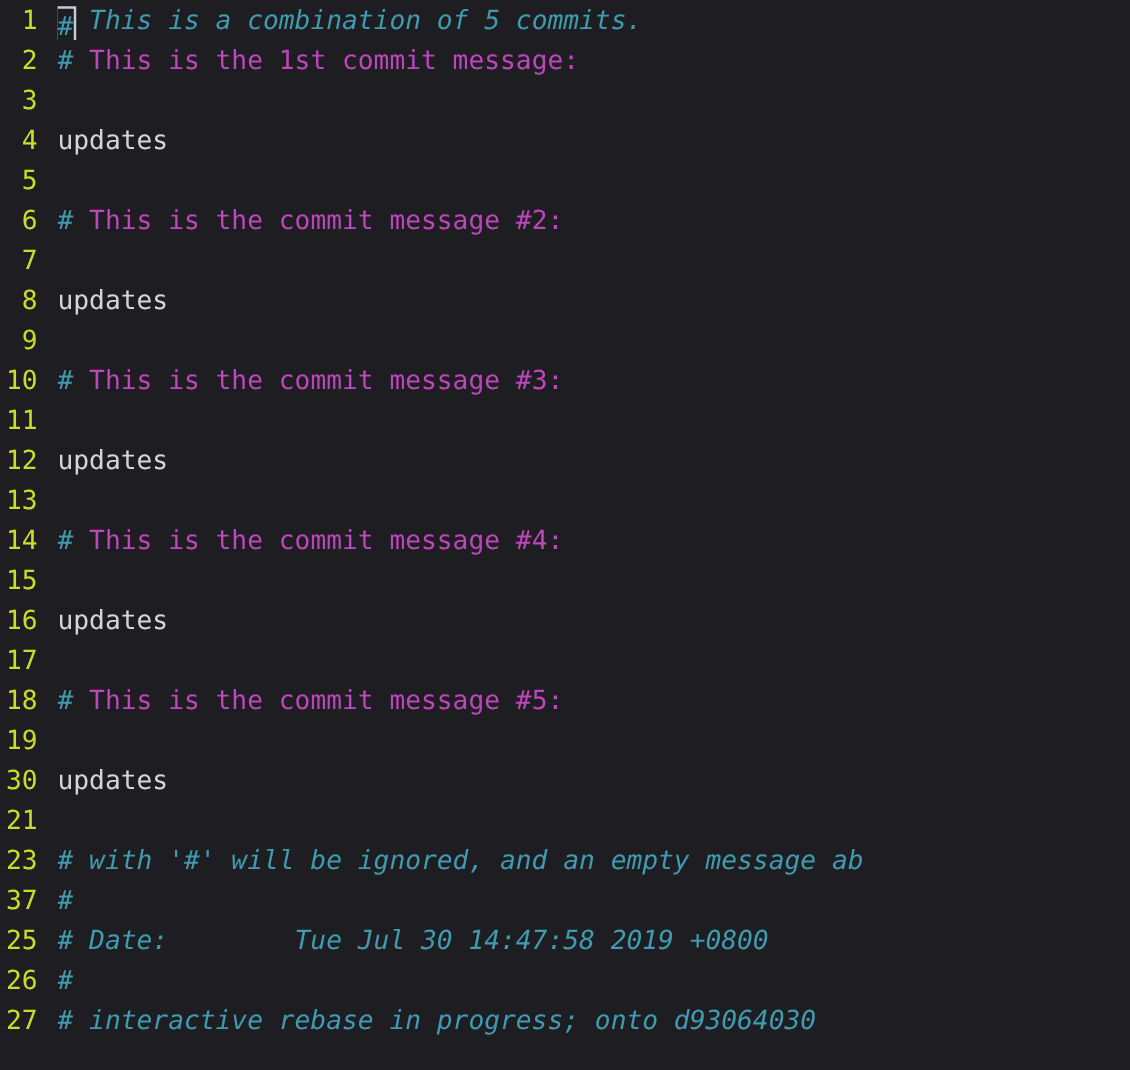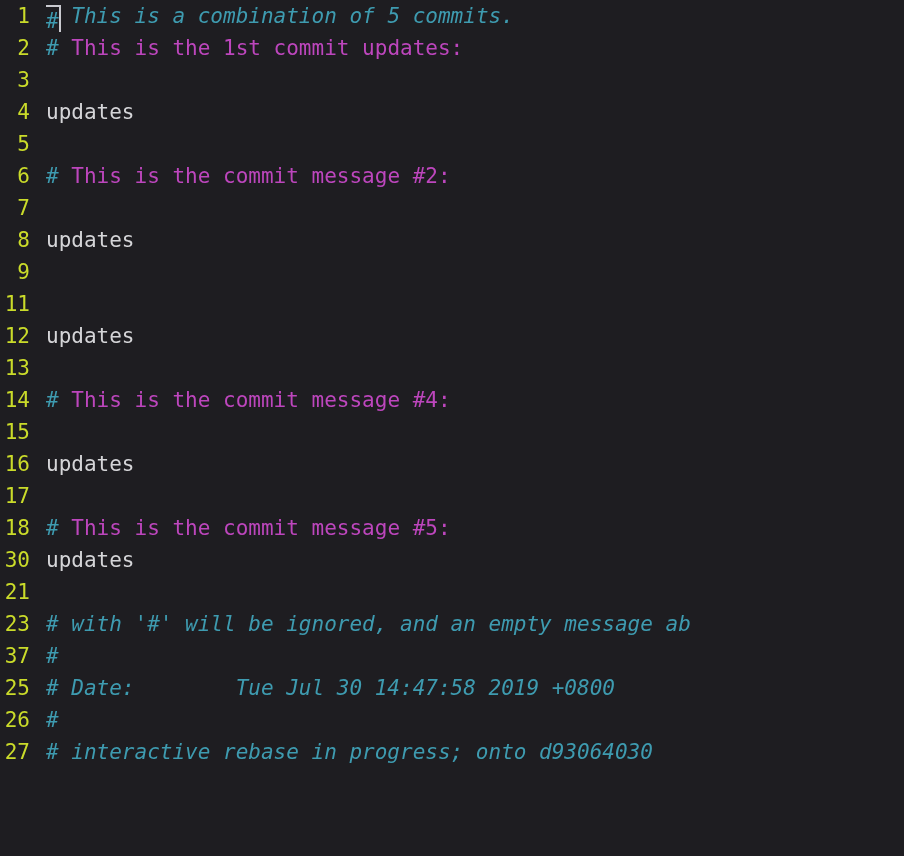--- a/index.html
+++ b/index.html
@@ -58,36 +58,38 @@
     line-height: 28px;
     height: 28px;
     vertical-align: -5px;
   }
 </style>
 </head>
 <body>
 
 <div id="editor">
     <div class="line"><div class="gutter">1</div><div class="gap"></div><div class="content"><span class="c-hash cursor">#</span><span class="c-comment"> This is a combination of 5 commits.</span></div></div>
-    <div class="line"><div class="gutter">2</div><div class="gap"></div><div class="content"><span class="c-hash">#</span><span class="c-magenta"> This is the 1st commit updates:</span></div></div>
+    <div class="line"><div class="gutter">2</div><div class="gap"></div><div class="content"><span class="c-hash">#</span><span class="c-magenta"> This is the 1st commit message:</span></div></div>
     <div class="line"><div class="gutter">3</div><div class="gap"></div><div class="content"></div></div>
     <div class="line"><div class="gutter">4</div><div class="gap"></div><div class="content"><span class="c-text">updates</span></div></div>
     <div class="line"><div class="gutter">5</div><div class="gap"></div><div class="content"></div></div>
     <div class="line"><div class="gutter">6</div><div class="gap"></div><div class="content"><span class="c-hash">#</span><span class="c-magenta"> This is the commit message #2:</span></div></div>
     <div class="line"><div class="gutter">7</div><div class="gap"></div><div class="content"></div></div>
     <div class="line"><div class="gutter">8</div><div class="gap"></div><div class="content"><span class="c-text">updates</span></div></div>
     <div class="line"><div class="gutter">9</div><div class="gap"></div><div class="content"></div></div>
+    <div class="line"><div class="gutter">10</div><div class="gap"></div><div class="content"><span class="c-hash">#</span><span class="c-magenta"> This is the commit message #3:</span></div></div>
     <div class="line"><div class="gutter">11</div><div class="gap"></div><div class="content"></div></div>
     <div class="line"><div class="gutter">12</div><div class="gap"></div><div class="content"><span class="c-text">updates</span></div></div>
     <div class="line"><div class="gutter">13</div><div class="gap"></div><div class="content"></div></div>
     <div class="line"><div class="gutter">14</div><div class="gap"></div><div class="content"><span class="c-hash">#</span><span class="c-magenta"> This is the commit message #4:</span></div></div>
     <div class="line"><div class="gutter">15</div><div class="gap"></div><div class="content"></div></div>
     <div class="line"><div class="gutter">16</div><div class="gap"></div><div class="content"><span class="c-text">updates</span></div></div>
     <div class="line"><div class="gutter">17</div><div class="gap"></div><div class="content"></div></div>
     <div class="line"><div class="gutter">18</div><div class="gap"></div><div class="content"><span class="c-hash">#</span><span class="c-magenta"> This is the commit message #5:</span></div></div>
+    <div class="line"><div class="gutter">19</div><div class="gap"></div><div class="content"></div></div>
     <div class="line"><div class="gutter">30</div><div class="gap"></div><div class="content"><span class="c-text">updates</span></div></div>
     <div class="line"><div class="gutter">21</div><div class="gap"></div><div class="content"></div></div>
     <div class="line"><div class="gutter">23</div><div class="gap"></div><div class="content"><span class="c-comment"># with '#' will be ignored, and an empty message ab</span></div></div>
     <div class="line"><div class="gutter">37</div><div class="gap"></div><div class="content"><span class="c-comment">#</span></div></div>
     <div class="line"><div class="gutter">25</div><div class="gap"></div><div class="content"><span class="c-comment"># Date:        Tue Jul 30 14:47:58 2019 +0800</span></div></div>
     <div class="line"><div class="gutter">26</div><div class="gap"></div><div class="content"><span class="c-comment">#</span></div></div>
     <div class="line"><div class="gutter">27</div><div class="gap"></div><div class="content"><span class="c-comment"># interactive rebase in progress; onto d93064030</span></div></div>
   </div>
 
 </body></html>

